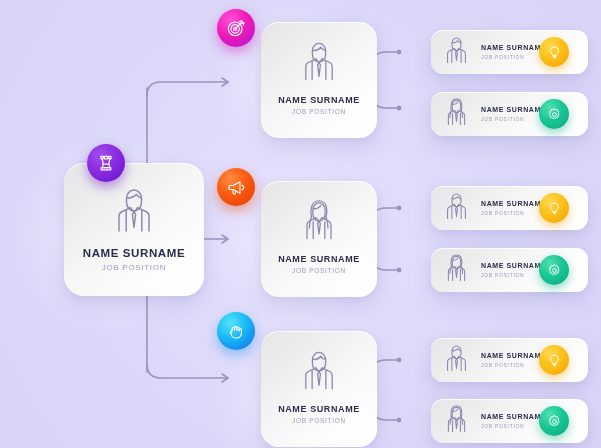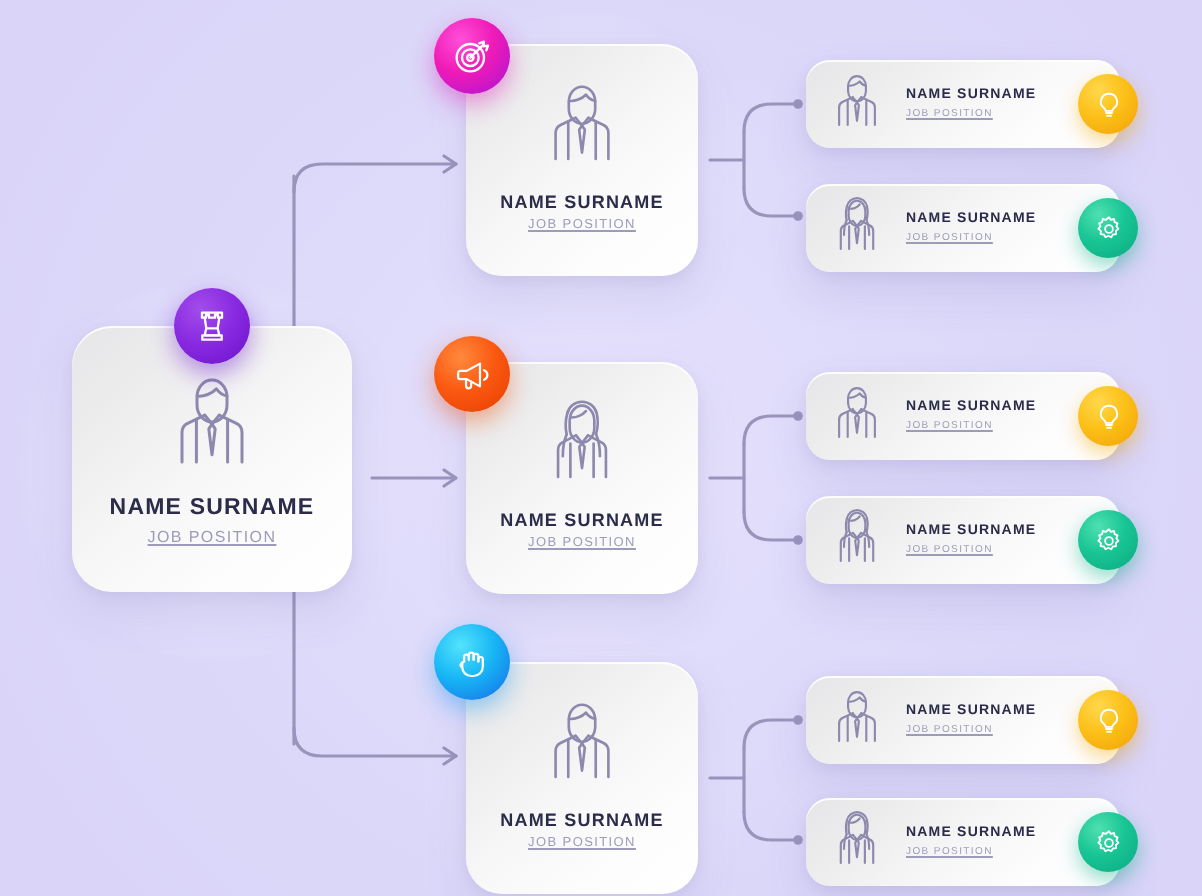--- a/index.html
+++ b/index.html
@@ -38,20 +38,21 @@
   }
 
   
   .card {
     position: absolute;
     background: linear-gradient(140deg, #e6e6e8 0%, #ececed 22%, #f7f7f8 52%, #fdfdfe 78%, #ffffff 100%);
     box-shadow:
       0 10px 20px rgba(120,110,180,0.16),
       0 2px 6px rgba(120,110,180,0.10),
       inset 0 1px 0 rgba(255,255,255,0.85);
+    margin-left: 28px;
   }
 
   
   .node-card {
     border-radius: 18px;
     display: flex;
     flex-direction: column;
     align-items: center;
     justify-content: flex-start;
   }
@@ -67,21 +68,20 @@
     color: #2b2b4a;
     font-weight: bold;
     letter-spacing: 0.6px;
     line-height: 1.15;
   }
   .node-role {
     color: #9c9cba;
     letter-spacing: 0.7px;
     line-height: 1.2;
     margin-top: 3px;
-    text-decoration: underline;
   }
 
   
   #root-card {
     left: 36px; top: 163px;
     width: 140px; height: 133px;
     border-radius: 20px;
   }
   #root-card .avatar { margin-top: 22px; }
   #root-card .node-name { font-size: 11.5px; }

